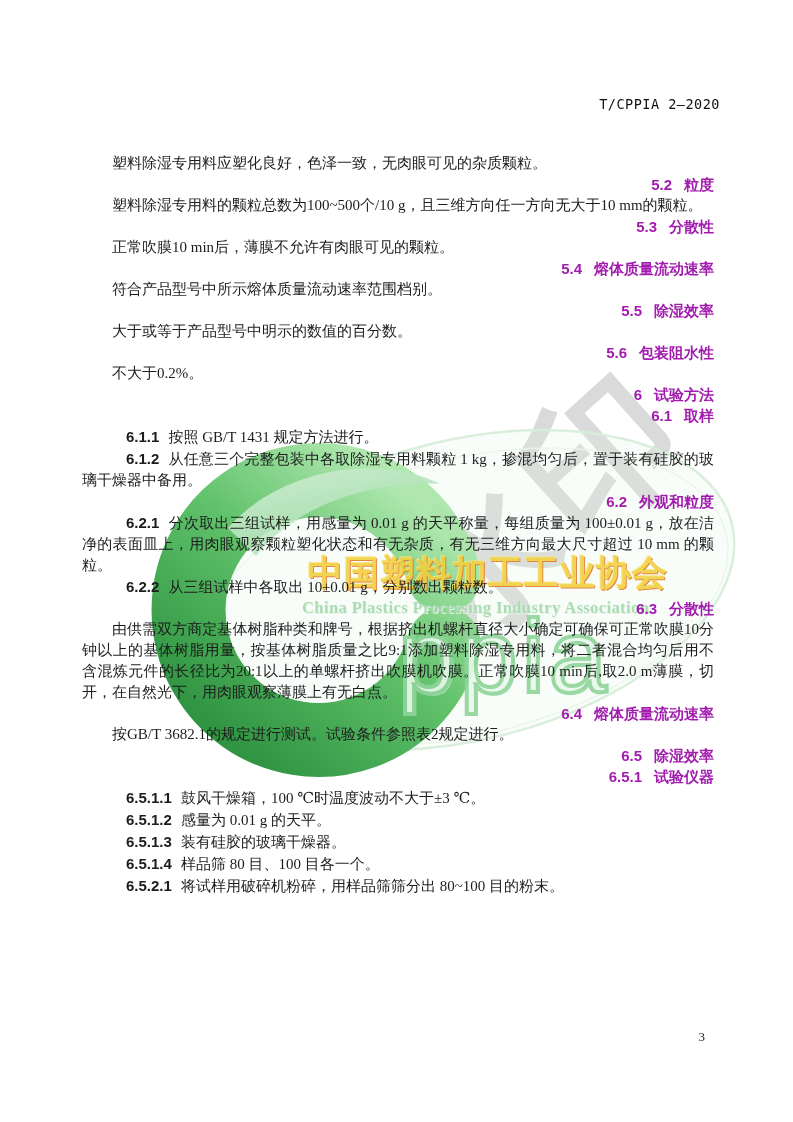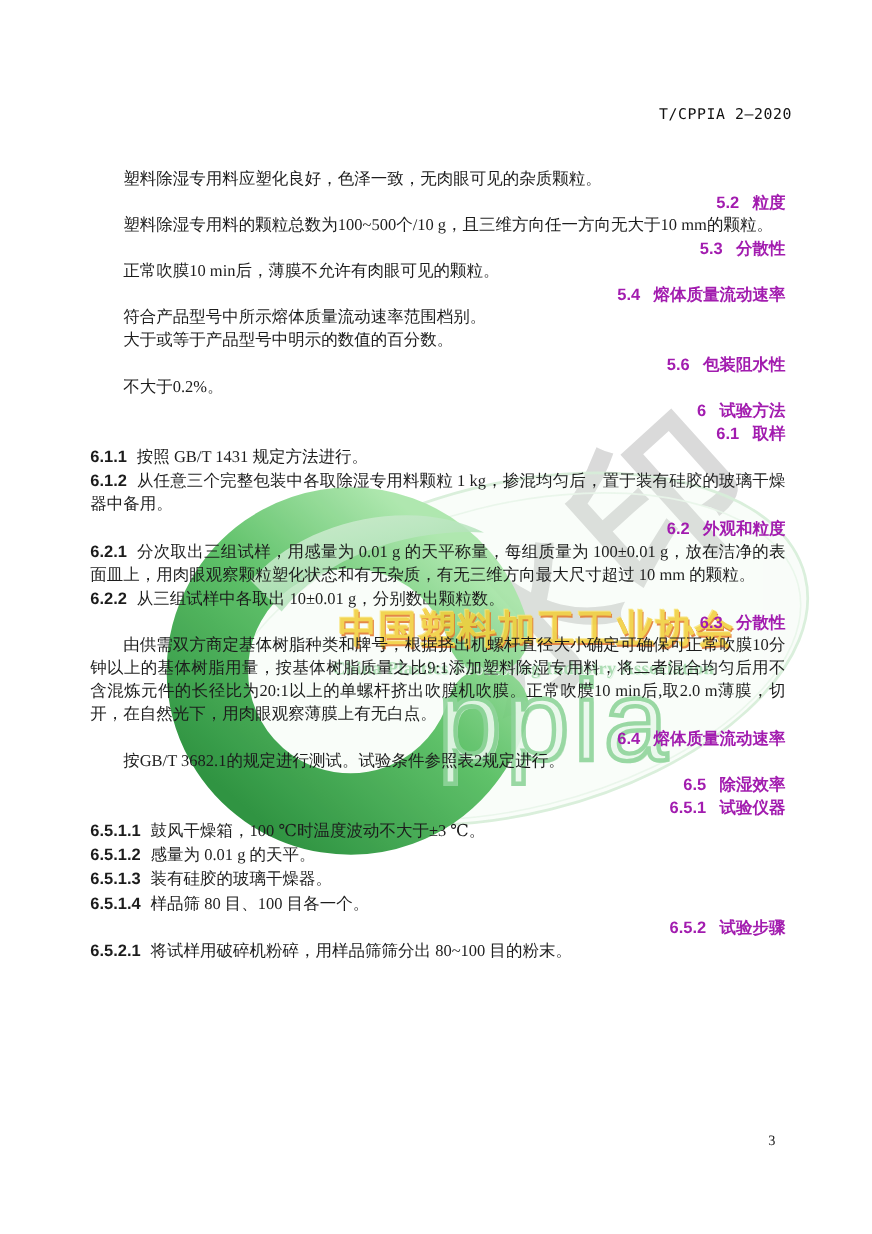--- a/index.html
+++ b/index.html
@@ -38,21 +38,21 @@
   .clause{margin-top:0;}
   .clause-first{margin-top:5px;}
   .heading,.chapter{
     font-family:"Liberation Sans","DejaVu Sans",sans-serif;
     font-weight:bold; color:#a21caf;
     text-align:right;
   }
   .chapter{margin-top:12px; margin-bottom:8px;}
   .num{display:inline-block; font-family:"Liberation Sans","DejaVu Sans",sans-serif; font-weight:bold;}
   .heading .num,.chapter .num{margin-right:12px;}
-  .clause .num,.clause-first .num{margin-right:9px;}
+  .clause .num,.clause-first .num{margin-right:9px;margin-left:44px;}
   
   .watermark{position:absolute; inset:0; z-index:1; pointer-events:none;}
   .wm-gray{
     position:absolute; left:360px; top:540px;
     transform:rotate(-42deg); transform-origin:0 0;
     font-family:"Liberation Sans",sans-serif; font-weight:bold;
     font-size:150px; letter-spacing:10px; white-space:nowrap;
     color:#dadada;
   }
   .wm-logo{position:absolute; left:148px; top:418px; opacity:0.92;}
@@ -122,39 +122,39 @@
   <div class="std-header">T/CPPIA 2—2020</div>
 
   <main class="content" id="doc-body">
       <p class="block para">塑料除湿专用料应塑化良好，色泽一致，无肉眼可见的杂质颗粒。</p>
       <p class="block heading"><span class="num">5.2</span><span>粒度</span></p>
       <p class="block para">塑料除湿专用料的颗粒总数为100~500个/10 g，且三维方向任一方向无大于10 mm的颗粒。</p>
       <p class="block heading"><span class="num">5.3</span><span>分散性</span></p>
       <p class="block para">正常吹膜10 min后，薄膜不允许有肉眼可见的颗粒。</p>
       <p class="block heading"><span class="num">5.4</span><span>熔体质量流动速率</span></p>
       <p class="block para">符合产品型号中所示熔体质量流动速率范围档别。</p>
+      <p class="block heading"><span class="num">5.5</span><span>除湿效率</span></p>
       <p class="block para">大于或等于产品型号中明示的数值的百分数。</p>
       <p class="block heading"><span class="num">5.6</span><span>包装阻水性</span></p>
       <p class="block para">不大于0.2%。</p>
       <p class="block chapter"><span class="num">6</span><span>试验方法</span></p>
       <p class="block heading"><span class="num">6.1</span><span>取样</span></p>
       <p class="block clause-first"><span class="num">6.1.1</span><span>按照 GB/T 1431 规定方法进行。</span></p>
       <p class="block clause"><span class="num">6.1.2</span><span>从任意三个完整包装中各取除湿专用料颗粒 1 kg，掺混均匀后，置于装有硅胶的玻璃干燥器中备用。</span></p>
       <p class="block heading"><span class="num">6.2</span><span>外观和粒度</span></p>
       <p class="block clause-first"><span class="num">6.2.1</span><span>分次取出三组试样，用感量为 0.01 g 的天平称量，每组质量为 100±0.01 g，放在洁净的表面皿上，用肉眼观察颗粒塑化状态和有无杂质，有无三维方向最大尺寸超过 10 mm 的颗粒。</span></p>
       <p class="block clause"><span class="num">6.2.2</span><span>从三组试样中各取出 10±0.01 g，分别数出颗粒数。</span></p>
       <p class="block heading"><span class="num">6.3</span><span>分散性</span></p>
       <p class="block para">由供需双方商定基体树脂种类和牌号，根据挤出机螺杆直径大小确定可确保可正常吹膜10分钟以上的基体树脂用量，按基体树脂质量之比9:1添加塑料除湿专用料，将二者混合均匀后用不含混炼元件的长径比为20:1以上的单螺杆挤出吹膜机吹膜。正常吹膜10 min后,取2.0 m薄膜，切开，在自然光下，用肉眼观察薄膜上有无白点。</p>
       <p class="block heading"><span class="num">6.4</span><span>熔体质量流动速率</span></p>
       <p class="block para">按GB/T 3682.1的规定进行测试。试验条件参照表2规定进行。</p>
       <p class="block heading"><span class="num">6.5</span><span>除湿效率</span></p>
       <p class="block heading"><span class="num">6.5.1</span><span>试验仪器</span></p>
       <p class="block clause-first"><span class="num">6.5.1.1</span><span>鼓风干燥箱，100 ℃时温度波动不大于±3 ℃。</span></p>
       <p class="block clause"><span class="num">6.5.1.2</span><span>感量为 0.01 g 的天平。</span></p>
       <p class="block clause"><span class="num">6.5.1.3</span><span>装有硅胶的玻璃干燥器。</span></p>
       <p class="block clause"><span class="num">6.5.1.4</span><span>样品筛 80 目、100 目各一个。</span></p>
-      <p class="block heading"><span class="num">6.5.2</span><span>试验步骤</span></p>
       <p class="block clause-first"><span class="num">6.5.2.1</span><span>将试样用破碎机粉碎，用样品筛筛分出 80~100 目的粉末。</span></p>
     </main>
 
   <div class="page-number">3</div>
 
 </div>
 
 </body></html>

